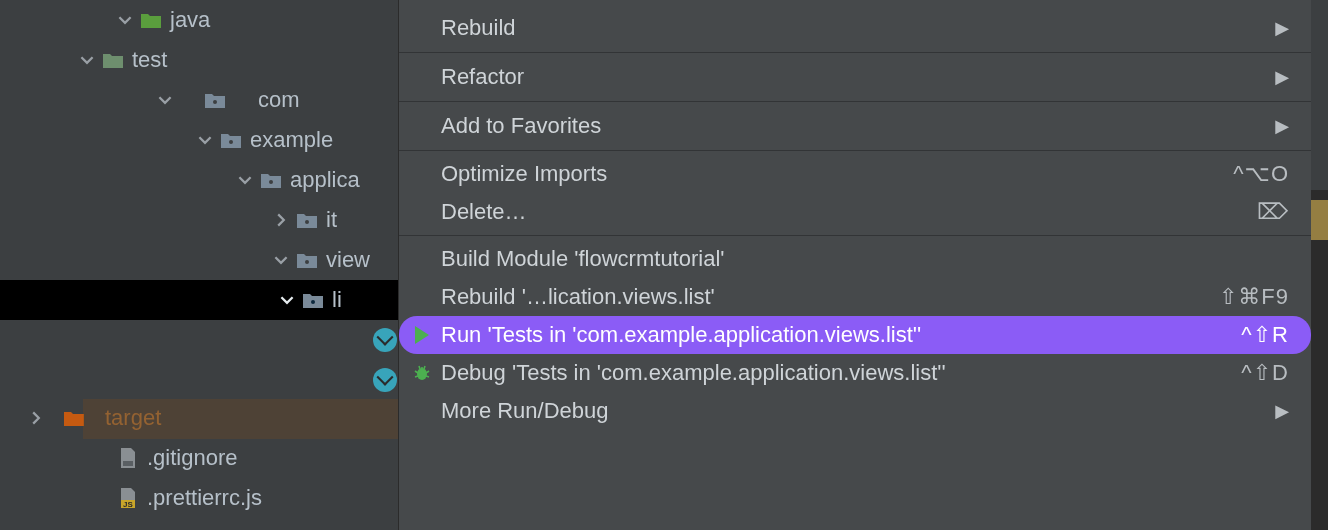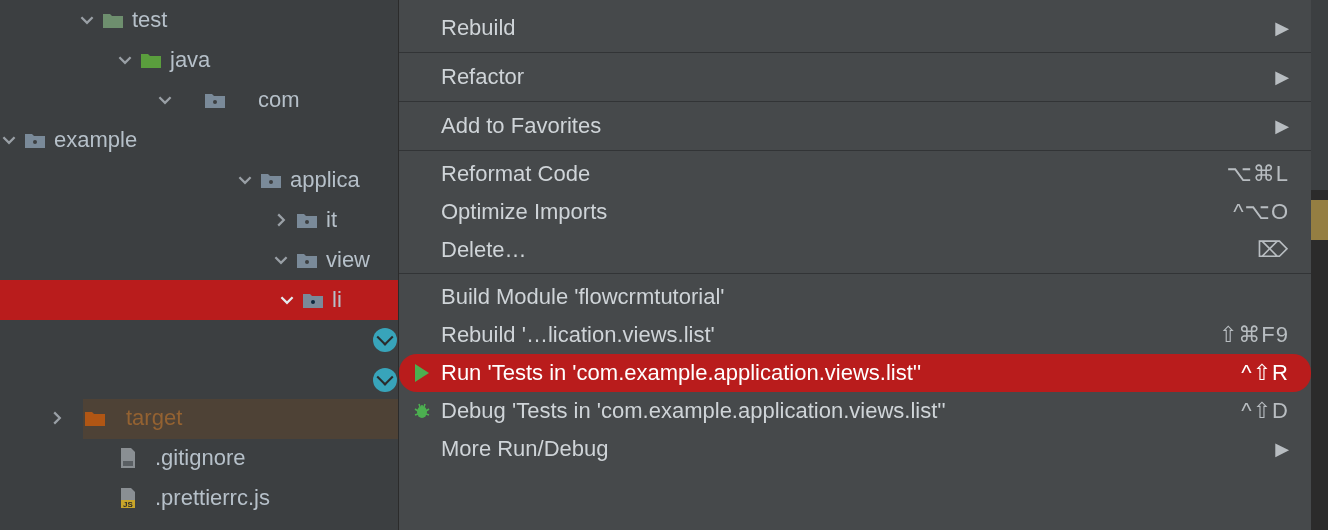--- a/index.html
+++ b/index.html
@@ -1,85 +1,85 @@
 <!DOCTYPE html>
 <html><head>
 <meta charset="utf-8">
 <style>
   * { margin: 0; padding: 0; box-sizing: border-box; }
   html, body { width: 1328px; height: 530px; overflow: hidden; font-family: -apple-system, "Helvetica Neue", Arial, sans-serif; }
   .root { width: 1328px; height: 530px; background: #3c3f41; position: relative; overflow: hidden; }
   .tree { position: absolute; left: 0; top: 0; width: 398px; height: 530px; }
   .tree-row { height: 40px; display: flex; align-items: center; font-size: 22px; color: #b6c0c9; white-space: nowrap; }
-  .tree-row.sel { background: #b91c1c; }
+  .tree-row.sel { background: #000000; }
   .arrow { width: 18px; display: inline-flex; justify-content: center; color: #9aa0a6; font-size: 20px; }
   .icon-folder { width: 22px; height: 20px; display: inline-flex; align-items: center; justify-content: center; margin: 0 8px 0 6px; }
   .icon-folder svg { display: block; }
-  .icon-file { width: 22px; height: 22px; display: inline-flex; align-items: center; justify-content: center; margin: 0 16px 0 6px; }
+  .icon-file { width: 22px; height: 22px; display: inline-flex; align-items: center; justify-content: center; margin: 0 8px 0 6px; }
   .tg { position: absolute; left: 83px; top: 399px; width: 400px; height: 40px; background: rgba(125,76,30,0.28); pointer-events: none; }
   .ind0 { padding-left: 78px; }
   .ind1 { padding-left: 116px; }
   .ind2 { padding-left: 156px; gap: 24px; }
-  .ind3 { }
+  .ind3 { padding-left: 196px; }
   .ind4 { padding-left: 236px; }
   .ind5 { padding-left: 272px; }
   .indF { padding-left: 111px; }
-  .indT { padding-left: 48px; gap: 12px; }
+  .indT { padding-left: 27px; gap: 12px; }
   .dot { position: absolute; width: 24px; height: 24px; border-radius: 50%; background: #38a4ba; display: flex; align-items: center; justify-content: center; }
   .dot::after { content: ""; width: 10px; height: 10px; border: 2.5px solid #2b2b2b; border-top: none; border-left: none; transform: rotate(45deg) translate(-2px,-2px); }
   .menu { position: absolute; left: 398px; top: -10px; width: 913px; height: 560px; background: #46494b; border-left: 1px solid #2b2b2b; }
   .mrow { height: 38px; display: flex; align-items: center; padding: 0 22px 0 42px; font-size: 22px; color: #cfd4d8; cursor: default; position: relative; }
   .mrow.tall { height: 40px; }
-  .mrow.hl { background: #b91c1c; color: #ffffff; border-radius: 18px; }
+  .mrow.hl { background: #8b5cf6; color: #ffffff; border-radius: 18px; }
   .msep { height: 1px; background: #323436; margin: 4px 0; }
   .mlabel { flex: 1; white-space: nowrap; overflow: hidden; }
   .mshort { color: #b8bdc1; font-size: 22px; letter-spacing: 1px; }
   .mrow.hl .mshort { color: #ffffff; }
   .msub { position: absolute; right: 22px; color: #b8bdc1; font-size: 18px; }
   .mlead { position: absolute; left: 10px; width: 26px; display: flex; align-items: center; justify-content: center; }
   .run-tri { width: 0; height: 0; border-top: 9px solid transparent; border-bottom: 9px solid transparent; border-left: 14px solid #4caf50; }
   .bug { color: #4caf50; font-size: 22px; }
   .edge { position: absolute; right: 0; top: 0; width: 17px; height: 530px; display: flex; flex-direction: column; }
   .eg1 { flex: 1; }
   .eg2 { height: 340px; background: #2b2b2b; }
   .yel { position: absolute; right: 0; top: 200px; width: 17px; height: 40px; background: rgba(255,210,90,0.5); }
 </style>
 </head>
 <body>
 <div class="root">
 
 <div class="tree">
   <div class="tg"></div>
 
+  <div class="tree-row ind1">
+    <span class="arrow">
+      <svg width="14" height="14" viewBox="0 0 10 10">
+            <path d="M1 3 L5 7 L9 3" fill="none" stroke="#9aa0a6" stroke-width="1.6"></path>
+          </svg>
+    </span>
+    <span class="icon-folder">
+      <svg width="22" height="18" viewBox="0 0 22 18">
+            <path d="M1 3 h7 l2 2 h11 v12 h-20 z" fill="#5a9e3d"></path>
+          </svg>
+    </span>
+    <span>java</span>
+  </div>
+
   <div class="tree-row ind0">
     <span class="arrow">
       <svg width="14" height="14" viewBox="0 0 10 10">
             <path d="M1 3 L5 7 L9 3" fill="none" stroke="#9aa0a6" stroke-width="1.6"></path>
           </svg>
     </span>
     <span class="icon-folder">
       <svg width="22" height="18" viewBox="0 0 22 18">
             <path d="M1 3 h7 l2 2 h11 v12 h-20 z" fill="#6e8f6e"></path>
           </svg>
     </span>
     <span>test</span>
-  </div>
-
-  <div class="tree-row ind1">
-    <span class="arrow">
-      <svg width="14" height="14" viewBox="0 0 10 10">
-            <path d="M1 3 L5 7 L9 3" fill="none" stroke="#9aa0a6" stroke-width="1.6"></path>
-          </svg>
-    </span>
-    <span class="icon-folder">
-      <svg width="22" height="18" viewBox="0 0 22 18">
-            <path d="M1 3 h7 l2 2 h11 v12 h-20 z" fill="#5a9e3d"></path>
-          </svg>
-    </span>
-    <span>java</span>
   </div>
 
   <div class="tree-row ind2">
     <span class="arrow">
       <svg width="14" height="14" viewBox="0 0 10 10">
             <path d="M1 3 L5 7 L9 3" fill="none" stroke="#9aa0a6" stroke-width="1.6"></path>
           </svg>
     </span>
     <span class="icon-folder">
       <svg width="22" height="18" viewBox="0 0 22 18">
@@ -222,24 +222,20 @@
   </div>
   <div class="msep"></div>
 
   <div class="mrow tall">
     <span class="mlabel">Add to Favorites</span>
     <span class="msub">▶</span>
   </div>
   <div class="msep"></div>
 
   <div class="mrow">
-    <span class="mlabel">Reformat Code</span>
-    <span class="mshort">⌥⌘L</span>
-  </div>
-  <div class="mrow">
     <span class="mlabel">Optimize Imports</span>
     <span class="mshort">^⌥O</span>
   </div>
   <div class="mrow">
     <span class="mlabel">Delete…</span>
     <span class="mshort">⌦</span>
   </div>
   <div class="msep"></div>
 
   <div class="mrow">

